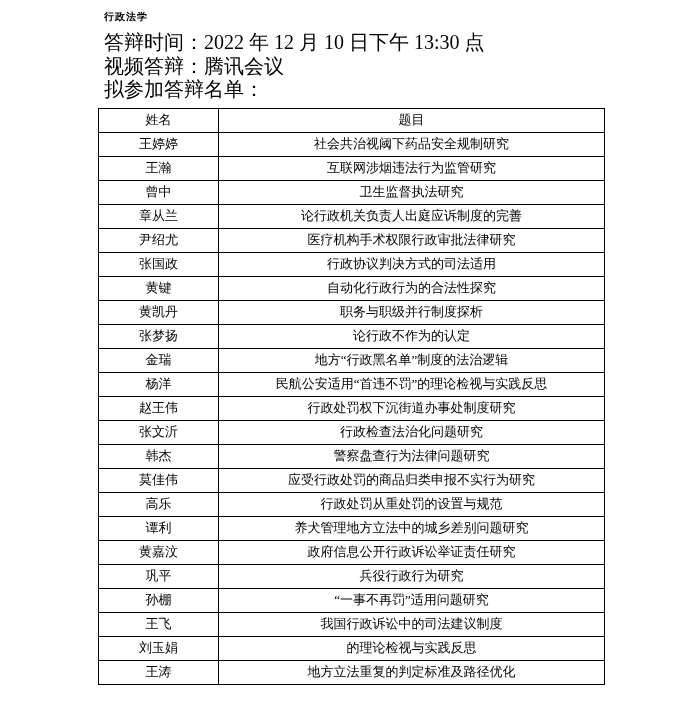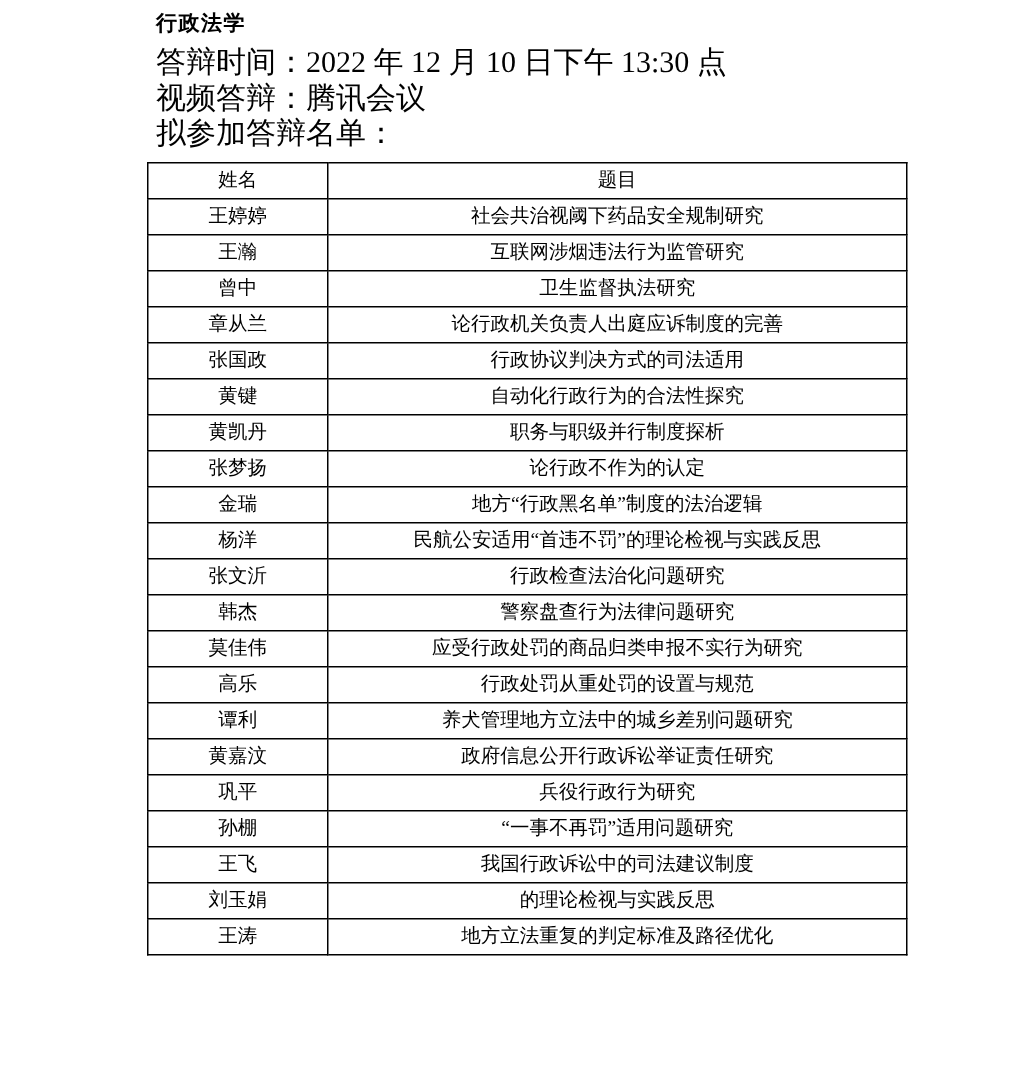--- a/index.html
+++ b/index.html
@@ -13,21 +13,21 @@
     position: relative;
     width: 690px;
     height: 717px;
     background: #ffffff;
     overflow: hidden;
   }
   .doc {
     padding: 8px 0 0 104px;
   }
   .doc-title {
-    font-size: 14px;
+    font-size: 10px;
     line-height: 18px;
     font-weight: bold;
     margin: 0 0 5px 0;
     letter-spacing: 1px;
   }
   .info-line {
     font-size: 20px;
     line-height: 23.5px;
     margin: 0;
     white-space: nowrap;
@@ -90,20 +90,24 @@
           </tr>
           <tr>
             <td>曾中</td>
             <td>卫生监督执法研究</td>
           </tr>
           <tr>
             <td>章从兰</td>
             <td>论行政机关负责人出庭应诉制度的完善</td>
           </tr>
           <tr>
+            <td>尹绍尤</td>
+            <td>医疗机构手术权限行政审批法律研究</td>
+          </tr>
+          <tr>
             <td>张国政</td>
             <td>行政协议判决方式的司法适用</td>
           </tr>
           <tr>
             <td>黄键</td>
             <td>自动化行政行为的合法性探究</td>
           </tr>
           <tr>
             <td>黄凯丹</td>
             <td>职务与职级并行制度探析</td>
@@ -112,20 +116,24 @@
             <td>张梦扬</td>
             <td>论行政不作为的认定</td>
           </tr>
           <tr>
             <td>金瑞</td>
             <td>地方“行政黑名单”制度的法治逻辑</td>
           </tr>
           <tr>
             <td>杨洋</td>
             <td>民航公安适用“首违不罚”的理论检视与实践反思</td>
+          </tr>
+          <tr>
+            <td>赵王伟</td>
+            <td>行政处罚权下沉街道办事处制度研究</td>
           </tr>
           <tr>
             <td>张文沂</td>
             <td>行政检查法治化问题研究</td>
           </tr>
           <tr>
             <td>韩杰</td>
             <td>警察盘查行为法律问题研究</td>
           </tr>
           <tr>

